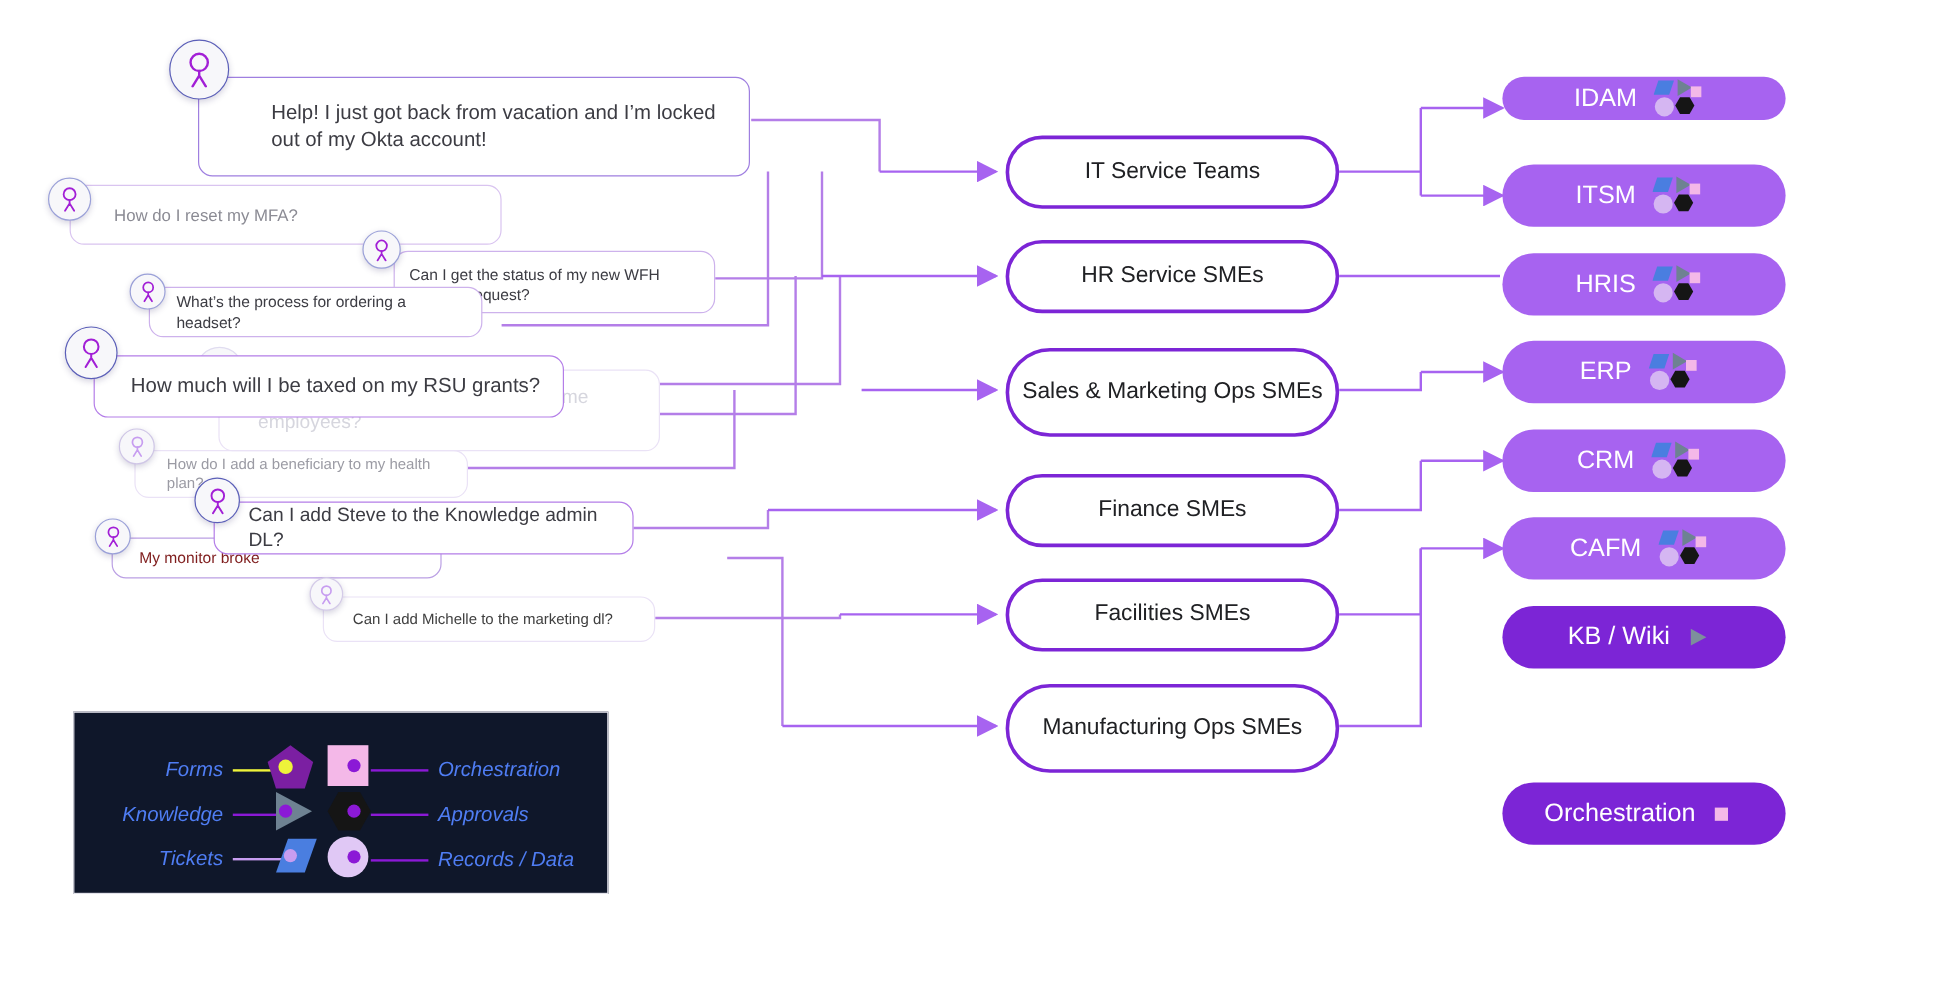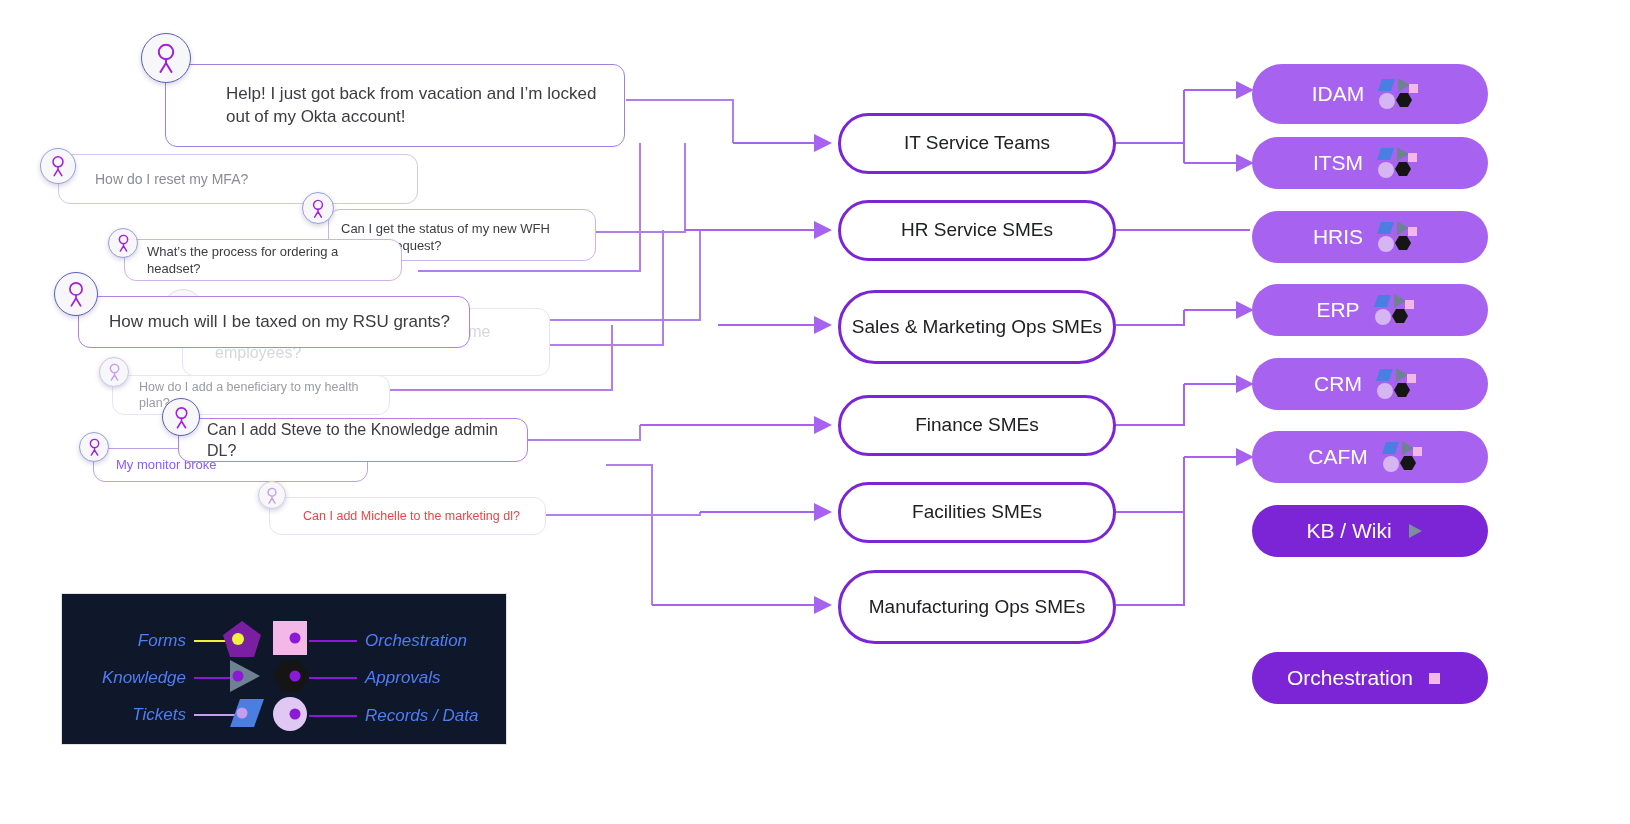--- a/index.html
+++ b/index.html
@@ -205,41 +205,41 @@
   <div class="bubble" style="left:112px; top:375px; width:278px; height:40px; font-size:12.5px; color:#9b9ba4; border-color:#eae2f6; padding-left:26px;">
     <span class="btxt">How do I add a beneficiary to my health plan?</span>
   </div>
   <div class="avatar" style="left:99px; top:357px; width:30px; height:30px; border-color:#cfc6e6;">
     <svg width="15" height="18" viewBox="0 0 26 30">
       <circle cx="13" cy="9" r="7.2" fill="none" stroke="#c79df0" stroke-width="2.5"></circle>
       <path d="M13 16.2 V20 M13 20 L7.5 29 M13 20 L18.5 29" fill="none" stroke="#c79df0" stroke-width="2.5" stroke-linecap="round"></path>
     </svg>
   </div>
 
-  <div class="bubble" style="left:93px; top:448px; width:275px; height:34px; font-size:13px; color:#8b5cf6; border-color:#bba0e4; padding-left:22px; z-index:1;">
+  <div class="bubble" style="left:93px; top:448px; width:275px; height:34px; font-size:13px; color:#7f1d1d; border-color:#bba0e4; padding-left:22px; z-index:1;">
     <span class="btxt">My monitor broke</span>
   </div>
   <div class="avatar" style="left:79px; top:432px; width:30px; height:30px; border-color:#9aa0d8; z-index:1;">
     <svg width="15" height="18" viewBox="0 0 26 30">
       <circle cx="13" cy="9" r="7.2" fill="none" stroke="#a21fd6" stroke-width="2.5"></circle>
       <path d="M13 16.2 V20 M13 20 L7.5 29 M13 20 L18.5 29" fill="none" stroke="#a21fd6" stroke-width="2.5" stroke-linecap="round"></path>
     </svg>
   </div>
 
   <div class="bubble" style="left:178px; top:418px; width:350px; height:44px; font-size:16px; color:#3c3c43; border-color:#b47ee8; padding-left:28px; z-index:2;">
     <span class="btxt">Can I add Steve to the Knowledge admin DL?</span>
   </div>
   <div class="avatar" style="left:162px; top:398px; width:38px; height:38px; z-index:3;">
     <svg width="19" height="23" viewBox="0 0 26 30">
       <circle cx="13" cy="9" r="7.2" fill="none" stroke="#a21fd6" stroke-width="2.2"></circle>
       <path d="M13 16.2 V20 M13 20 L7.5 29 M13 20 L18.5 29" fill="none" stroke="#a21fd6" stroke-width="2.2" stroke-linecap="round"></path>
     </svg>
   </div>
 
-  <div class="bubble" style="left:269px; top:497px; width:277px; height:38px; font-size:12.5px; color:#ef4444; border-color:#eae2f6; padding-left:24px;justify-content:center;">
+  <div class="bubble" style="left:269px; top:497px; width:277px; height:38px; font-size:12.5px; color:#404040; border-color:#eae2f6; padding-left:24px;">
     <span class="btxt">Can I add Michelle to the marketing dl?</span>
   </div>
   <div class="avatar" style="left:258px; top:481px; width:28px; height:28px; border-color:#d4cbe8;">
     <svg width="14" height="17" viewBox="0 0 26 30">
       <circle cx="13" cy="9" r="7.2" fill="none" stroke="#c79df0" stroke-width="2.6"></circle>
       <path d="M13 16.2 V20 M13 20 L7.5 29 M13 20 L18.5 29" fill="none" stroke="#c79df0" stroke-width="2.6" stroke-linecap="round"></path>
     </svg>
   </div>
 
   <div class="sme" style="left:838px; top:113px; width:278px; height:61px;">
@@ -254,21 +254,21 @@
   <div class="sme" style="left:838px; top:395px; width:278px; height:61px;">
     <span>Finance SMEs</span>
   </div>
   <div class="sme" style="left:838px; top:482px; width:278px; height:61px;">
     <span>Facilities SMEs</span>
   </div>
   <div class="sme" style="left:838px; top:570px; width:278px; height:74px;">
     <span>Manufacturing Ops SMEs</span>
   </div>
 
-  <div class="sys light" style="left:1252px; top:64px; width:236px; height:60px;">
+  <div class="sys light" style="left:1252px; top:64px; width:236px; height:36px;">
     <span class="slabel">IDAM</span>
     <span class="icons">
       <svg class="shp" width="40" height="36" viewBox="0 0 40 36">
         <path d="M4 3 L17 3 L13 15 L0 15 Z" fill="#4a7ee0"></path>
         <path d="M20 2 L32 9 L20 16 Z" fill="#6e8292"></path>
         <circle cx="9" cy="25" r="8" fill="#d5b6f2"></circle>
         <path d="M22 17 L30 17 L34 24 L30 31 L22 31 L18 24 Z" fill="#151515"></path>
         <rect x="31" y="8" width="9" height="9" fill="#f4b8e8"></rect>
       </svg>
     </span>

